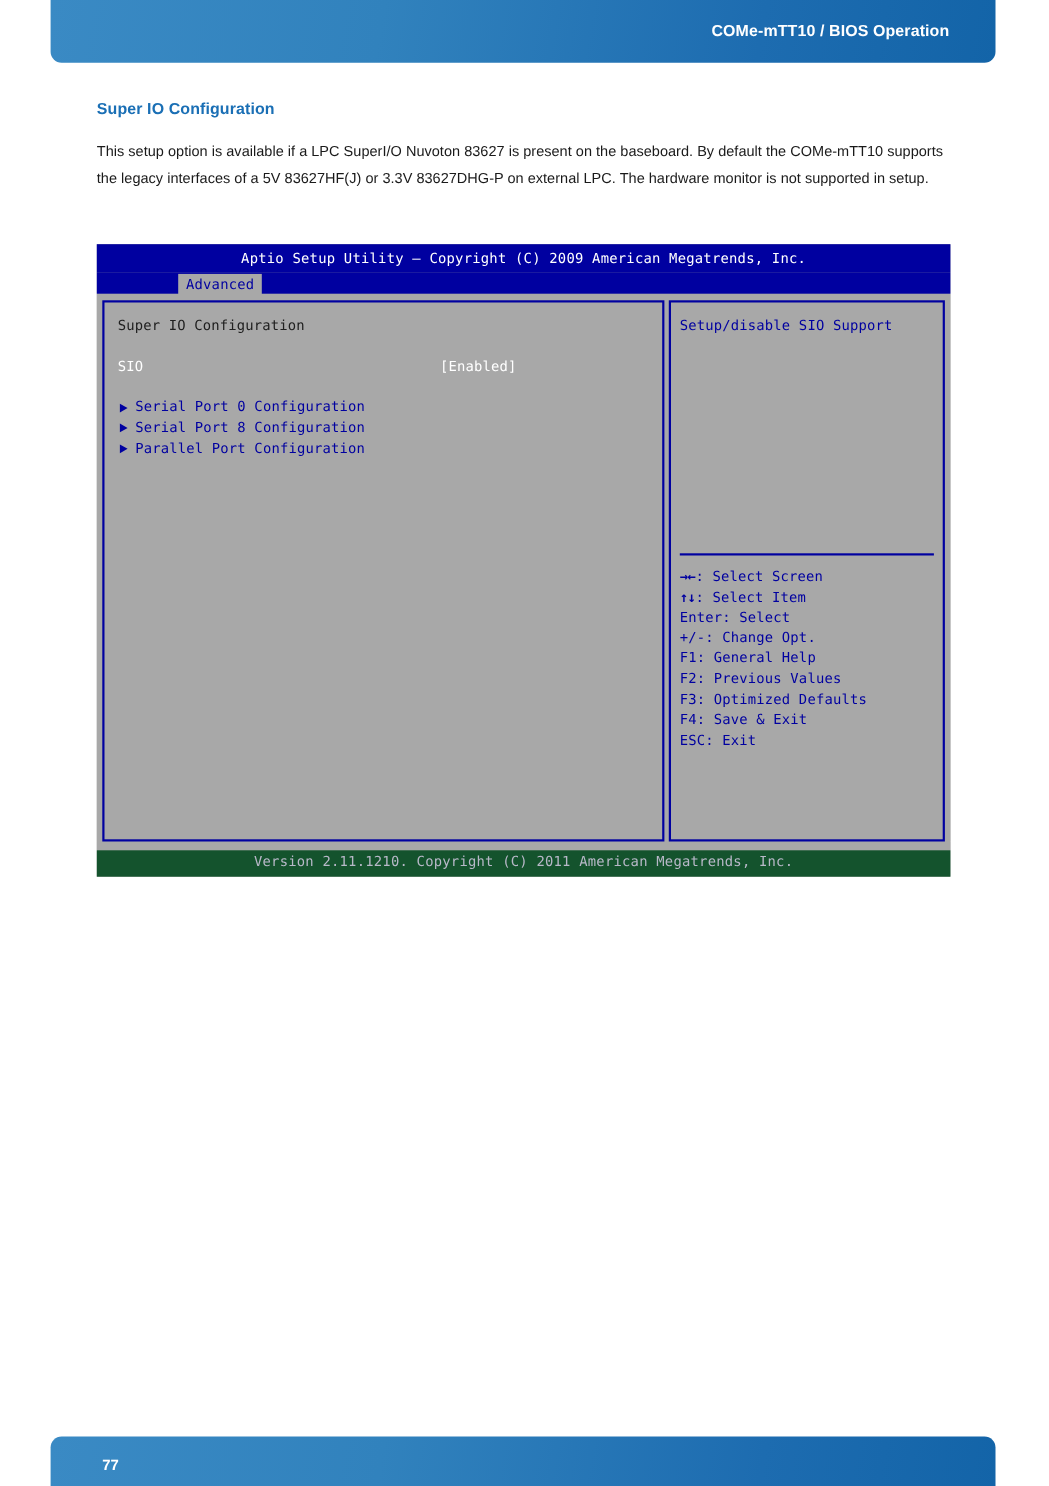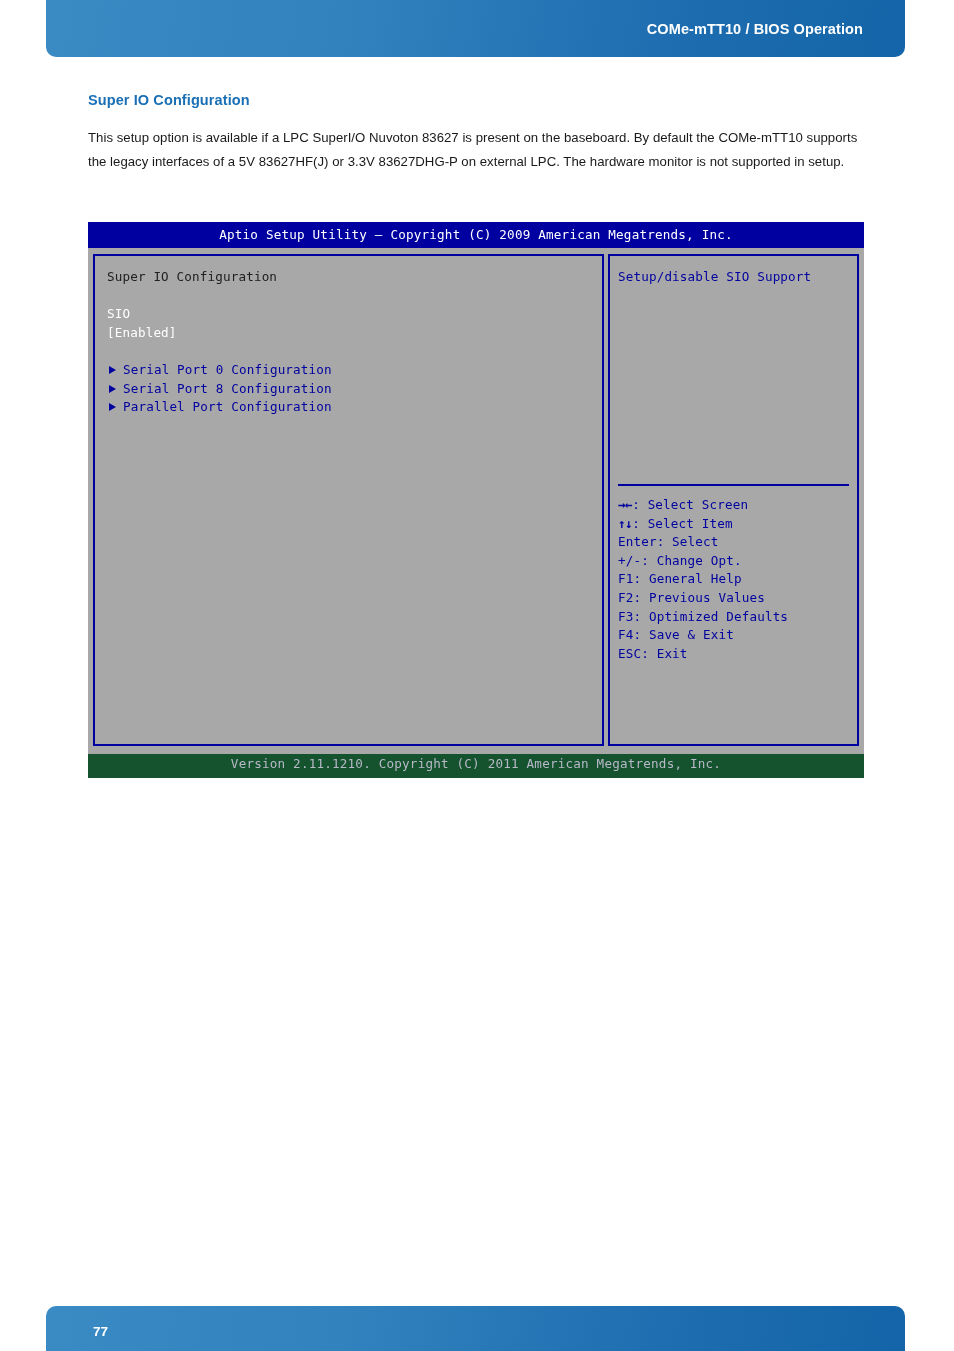--- a/index.html
+++ b/index.html
@@ -129,21 +129,20 @@
     white-space: pre;
     letter-spacing: 0.15px;
   }
   .txt-dark  { color: #202020; }
 
   .opt-row {
     display: flex;
     font-size: 12.6px;
     line-height: 18.6px;
     letter-spacing: 0.15px;
-    flex-direction: column;
   }
   .opt-label { width: 293px; color: #ffffff; white-space: pre; }
   .opt-value { color: #ffffff; white-space: pre; }
 
   .spacer-line { height: 18.6px; }
 
   .submenu-row {
     display: flex;
     align-items: center;
     font-size: 12.6px;
@@ -245,20 +244,23 @@
   <h2 class="section-heading">Super IO Configuration</h2>
   <p class="body-paragraph">This setup option is available if a LPC SuperI/O Nuvoton 83627 is present on the baseboard. By default the COMe-mTT10 supports the legacy interfaces of a 5V 83627HF(J) or 3.3V 83627DHG-P on external LPC. The hardware monitor is not supported in setup.</p>
 </div>
 
 <div class="bios">
 
   <div class="bios-titlebar">
     <div class="bios-title-text">Aptio Setup Utility – Copyright (C) 2009 American Megatrends, Inc.</div>
   </div>
 
+  <div class="bios-tabbar">
+    <span class="bios-tab">Advanced</span>
+  </div>
 
   <div class="bios-body">
 
     <div class="bios-panel-left">
       <div class="bios-line txt-dark">Super IO Configuration</div>
       <div class="spacer-line"></div>
       <div class="opt-row">
         <span class="opt-label">SIO</span>
         <span class="opt-value">[Enabled]</span>
       </div>

